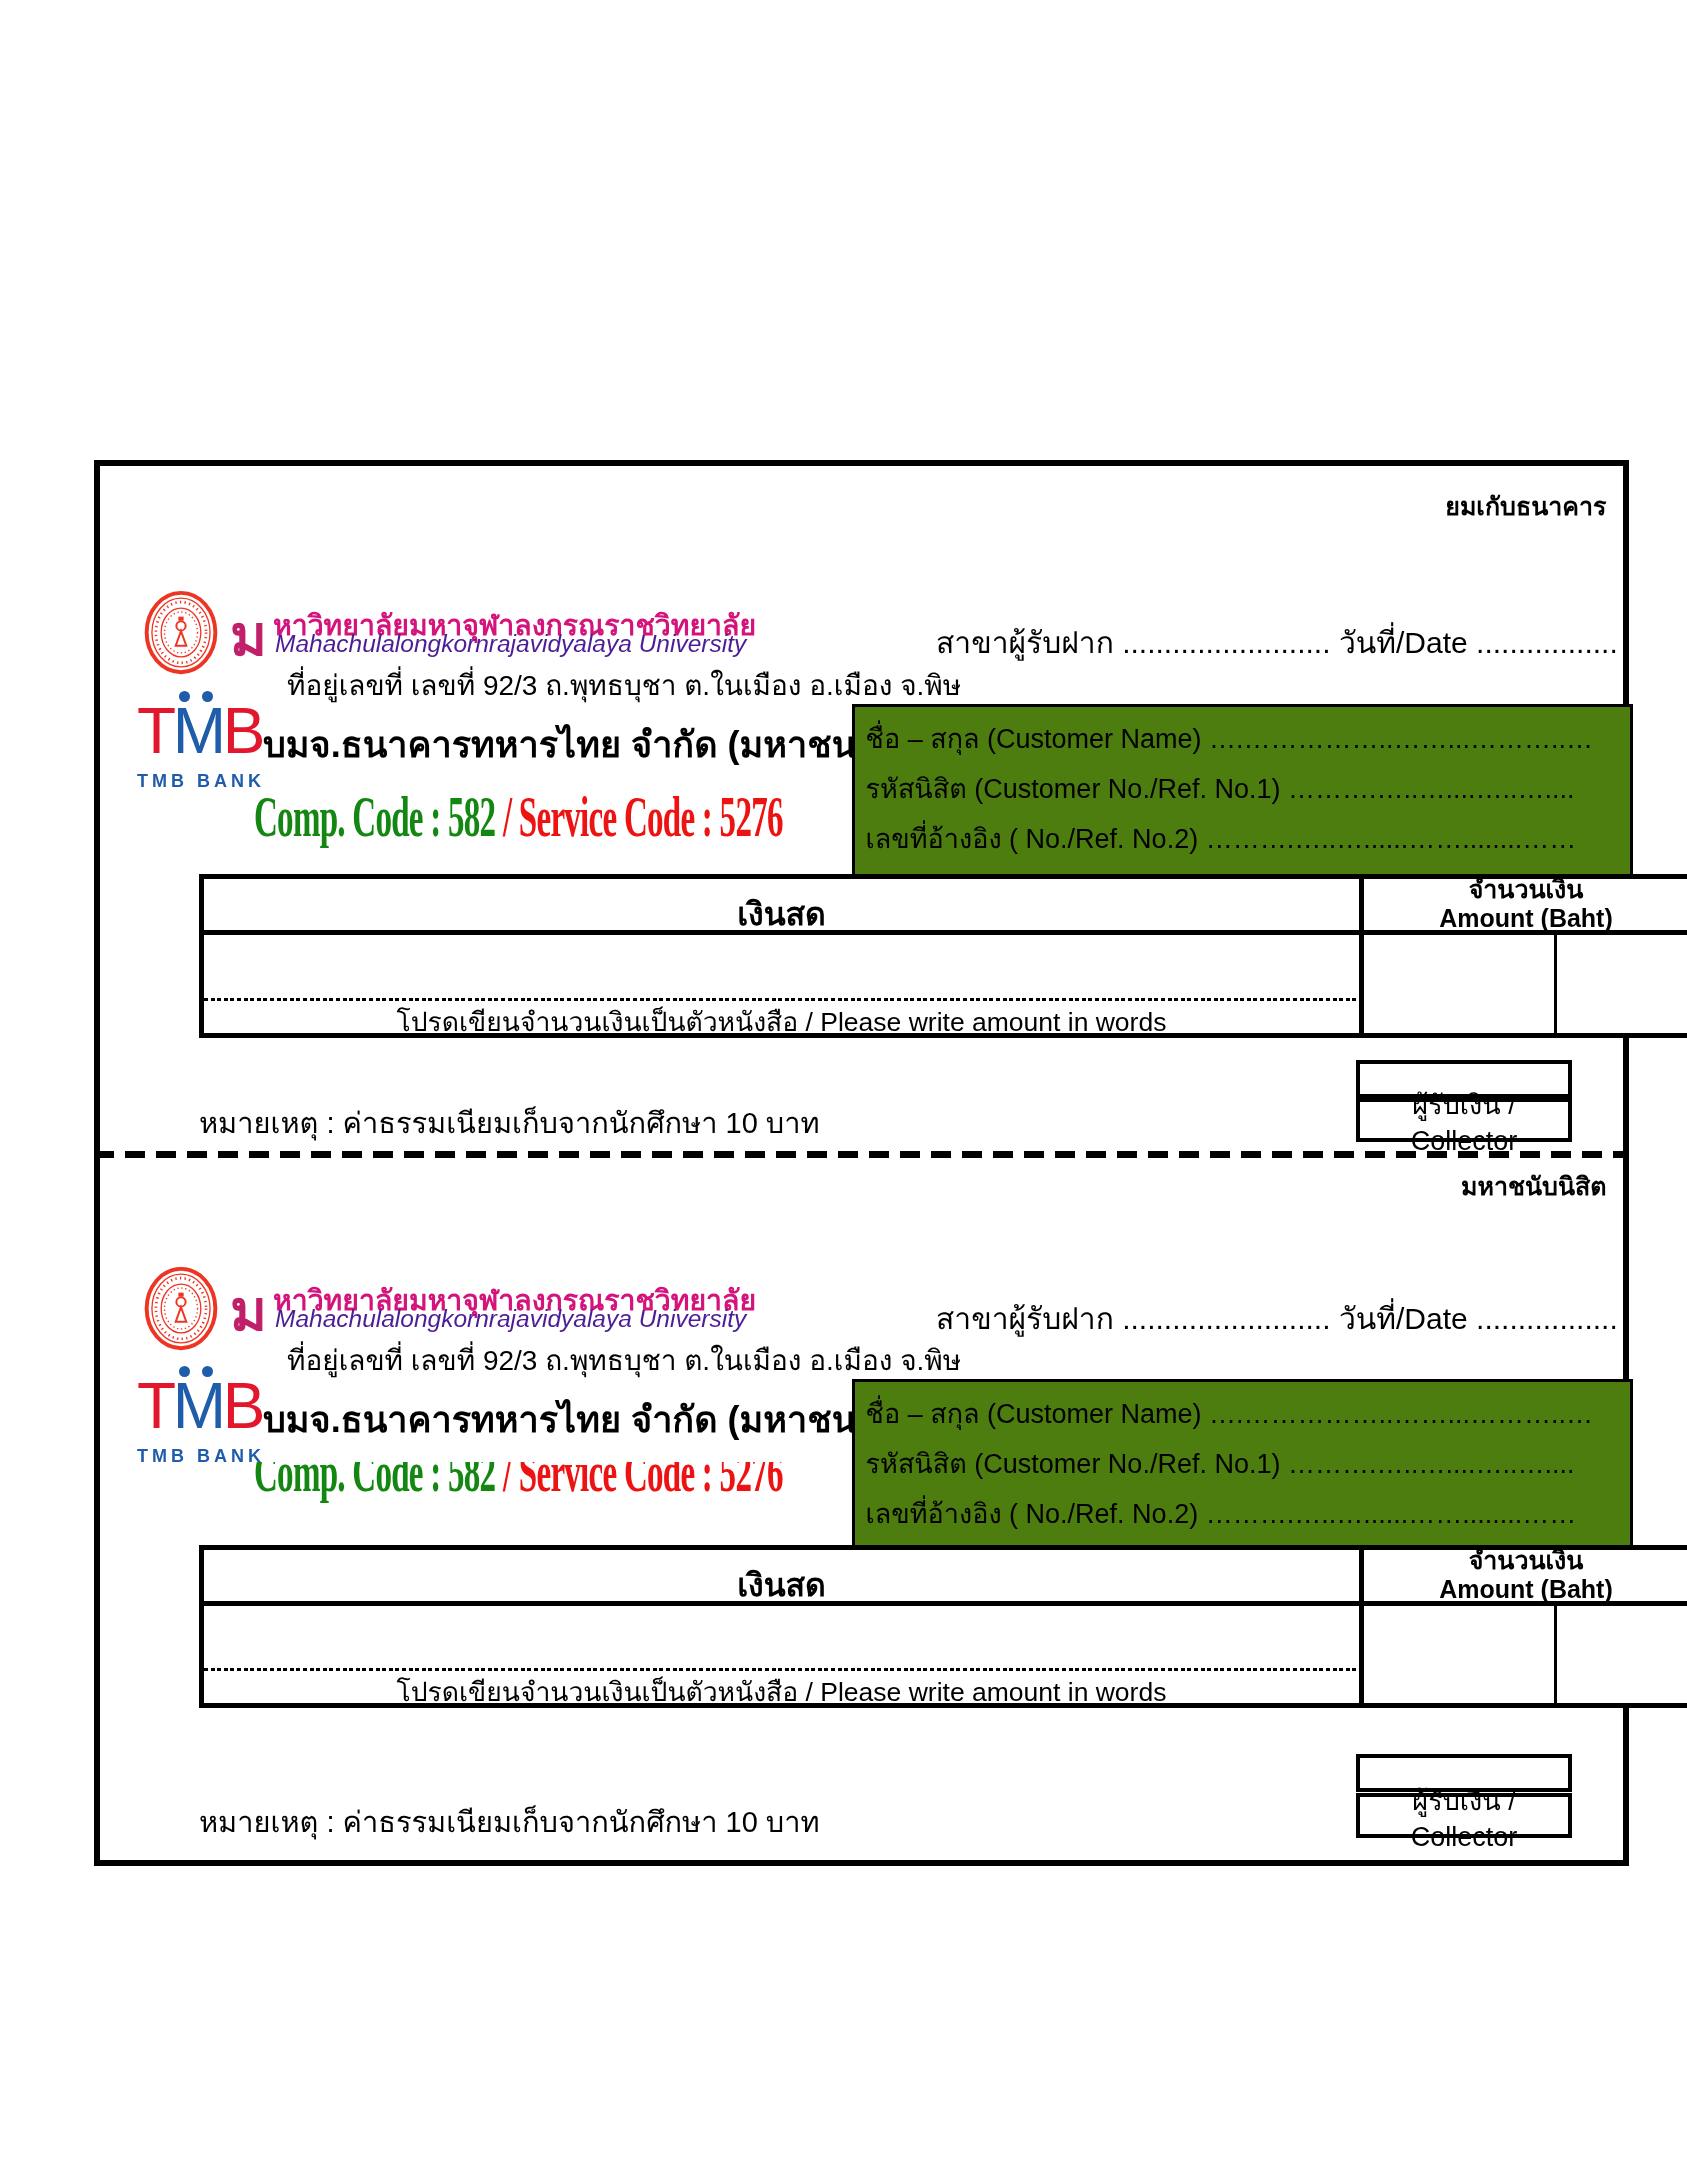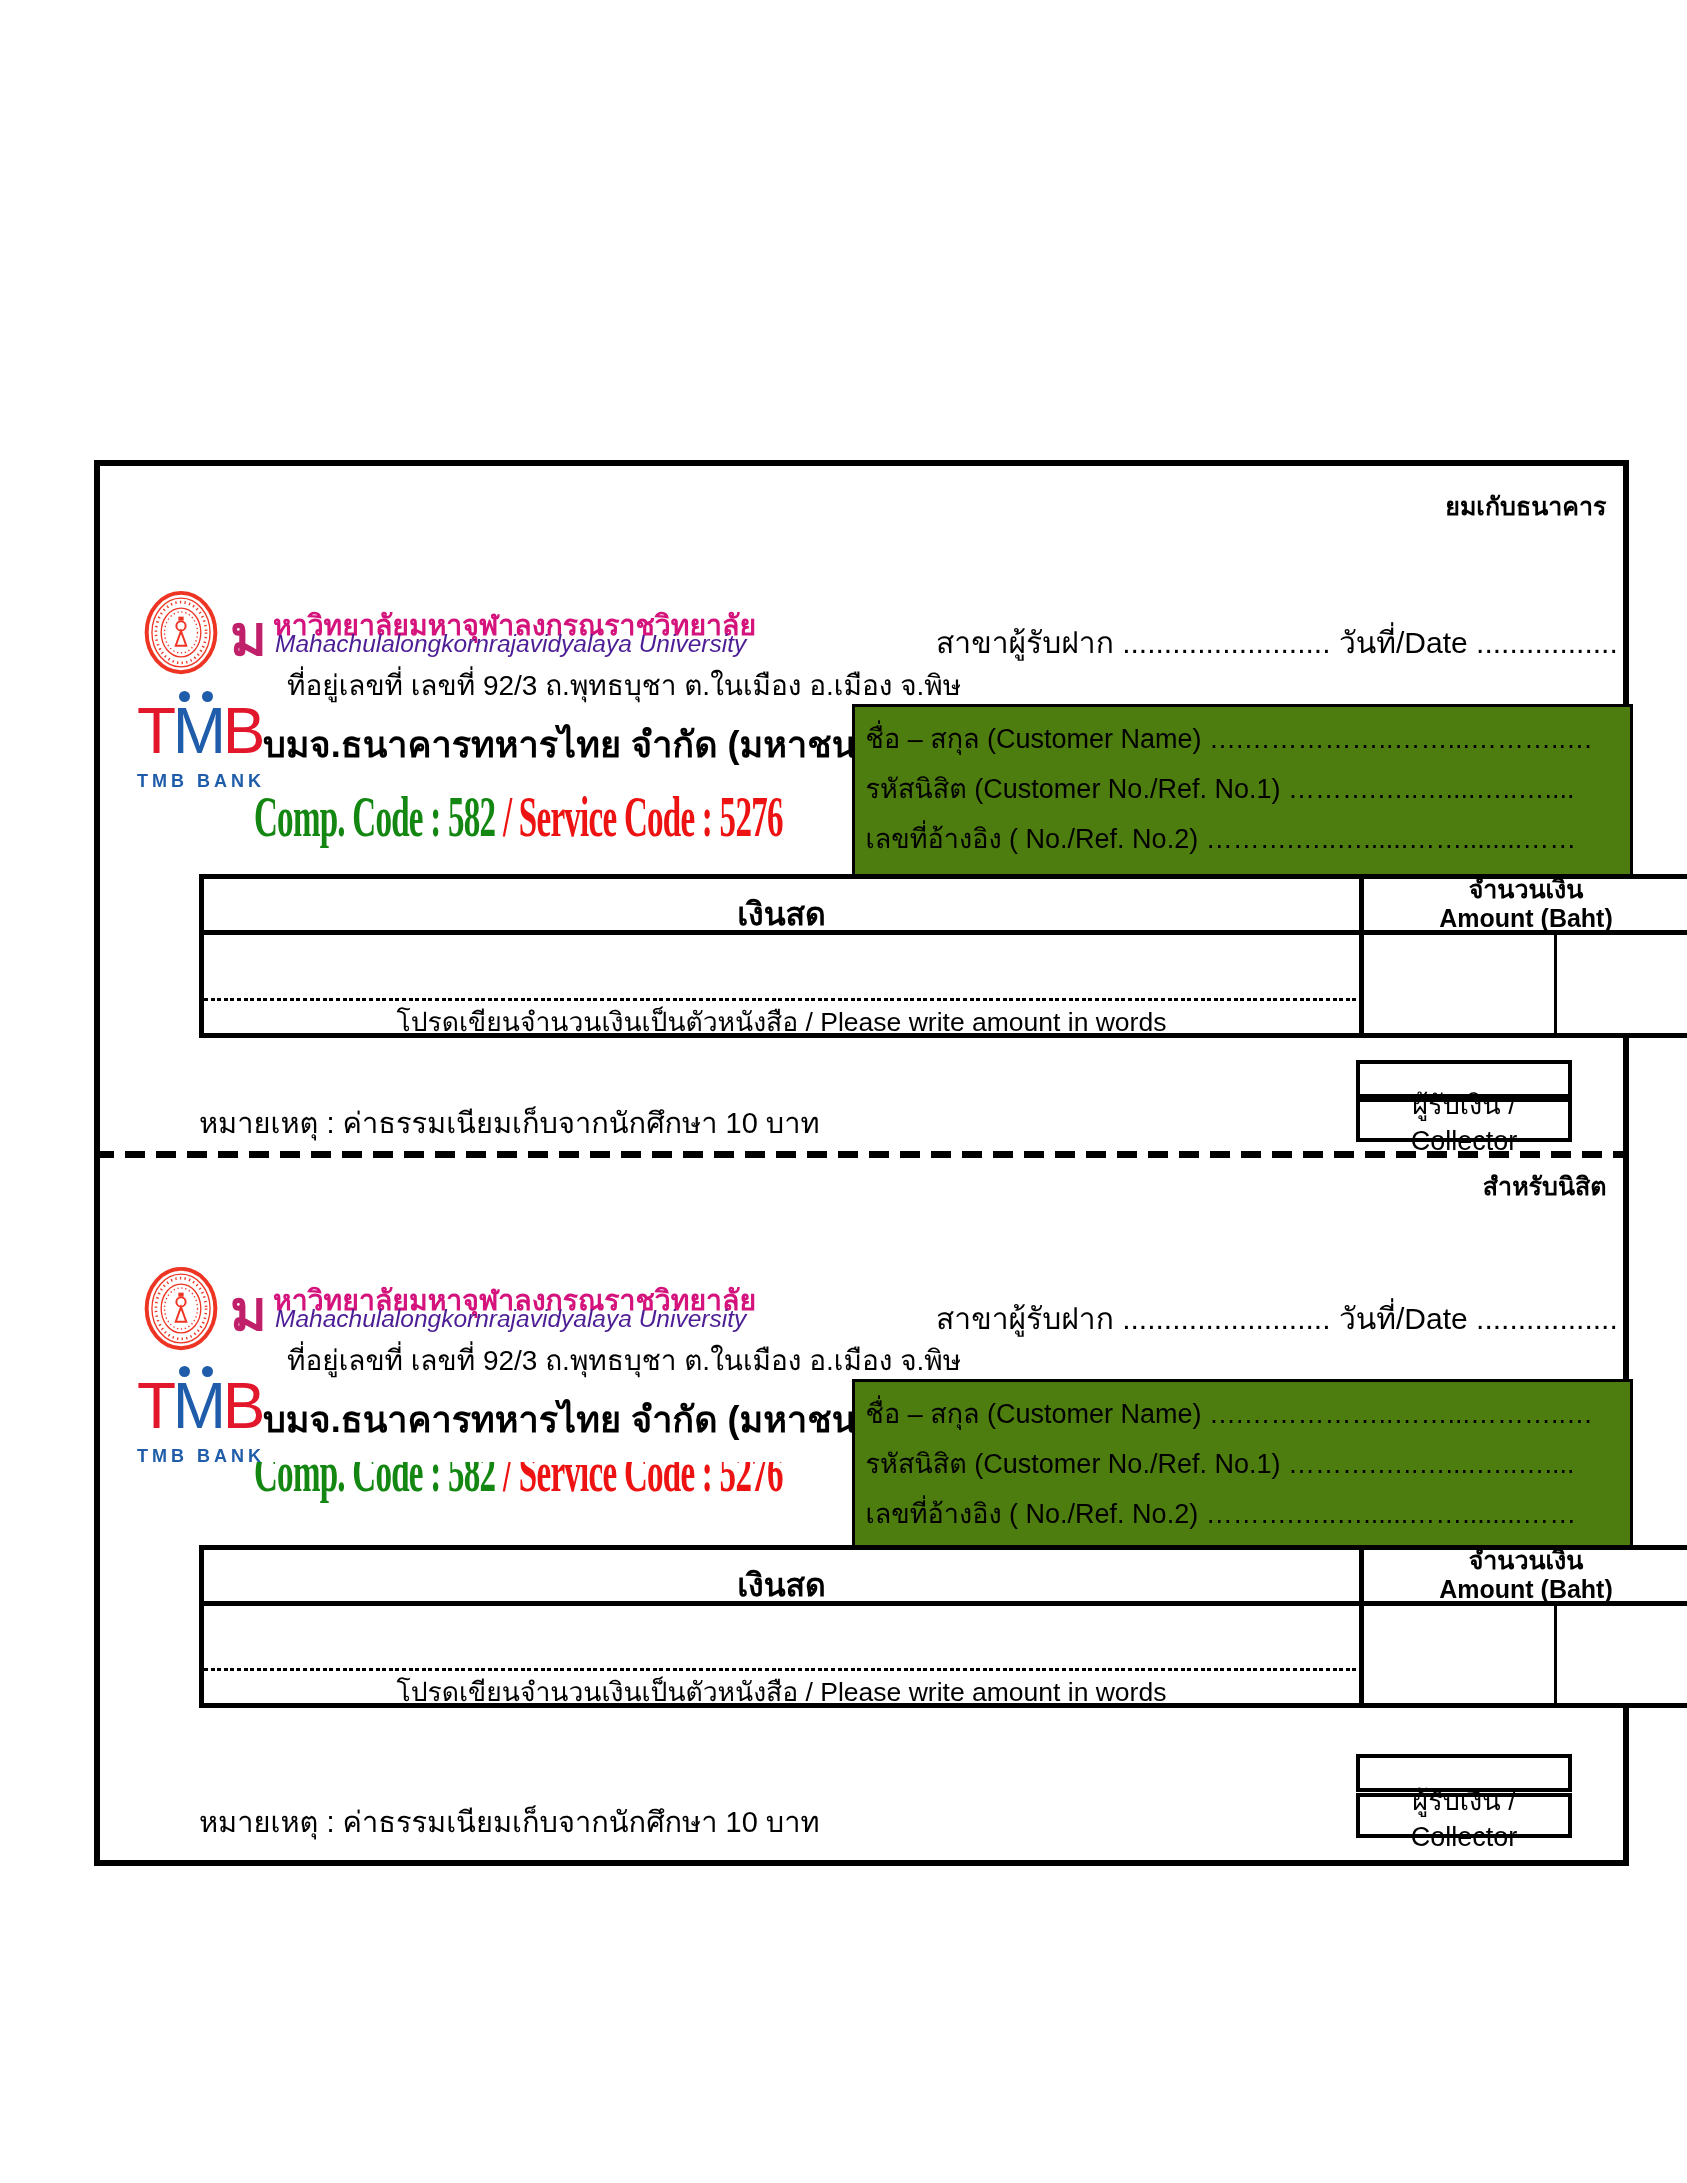--- a/index.html
+++ b/index.html
@@ -139,21 +139,21 @@
         <span>ผู้รับเงิน / Collector</span>
       </div>
 
       <div class="note-line" style="left:99px;top:634px">หมายเหตุ  : ค่าธรรมเนียมเก็บจากนักศึกษา 10 บาท</div>
 
       <div class="tear-line" style="top:685px"></div>
     </div>
 
     <div class="copy copy2">
 
-      <div class="corner-label" style="top:6.6px">สำหรับนิสิต</div>
+      <div class="corner-label" style="top:6.6px">มหาชนับนิสิต</div>
 
       <div class="seal" style="left:44px;top:107px">
         <svg width="74" height="85" viewBox="0 0 112 128">
           <ellipse cx="56" cy="64" rx="52" ry="60" fill="none" stroke="#ee3524" stroke-width="6"></ellipse>
           <ellipse cx="56" cy="64" rx="44" ry="52" fill="none" stroke="#ee3524" stroke-width="2"></ellipse>
           <ellipse cx="56" cy="64" rx="38" ry="46" fill="none" stroke="#ee3524" stroke-width="4" stroke-dasharray="2 5"></ellipse>
           <ellipse cx="56" cy="64" rx="30" ry="37" fill="none" stroke="#ee3524" stroke-width="2"></ellipse>
           <ellipse cx="56" cy="64" rx="25" ry="31" fill="none" stroke="#ee3524" stroke-width="2" stroke-dasharray="2 4"></ellipse>
           <circle cx="56" cy="54" r="7" fill="none" stroke="#ee3524" stroke-width="3"></circle>
           <path d="M56 62 L48 84 L64 84 Z" fill="none" stroke="#ee3524" stroke-width="3"></path>

